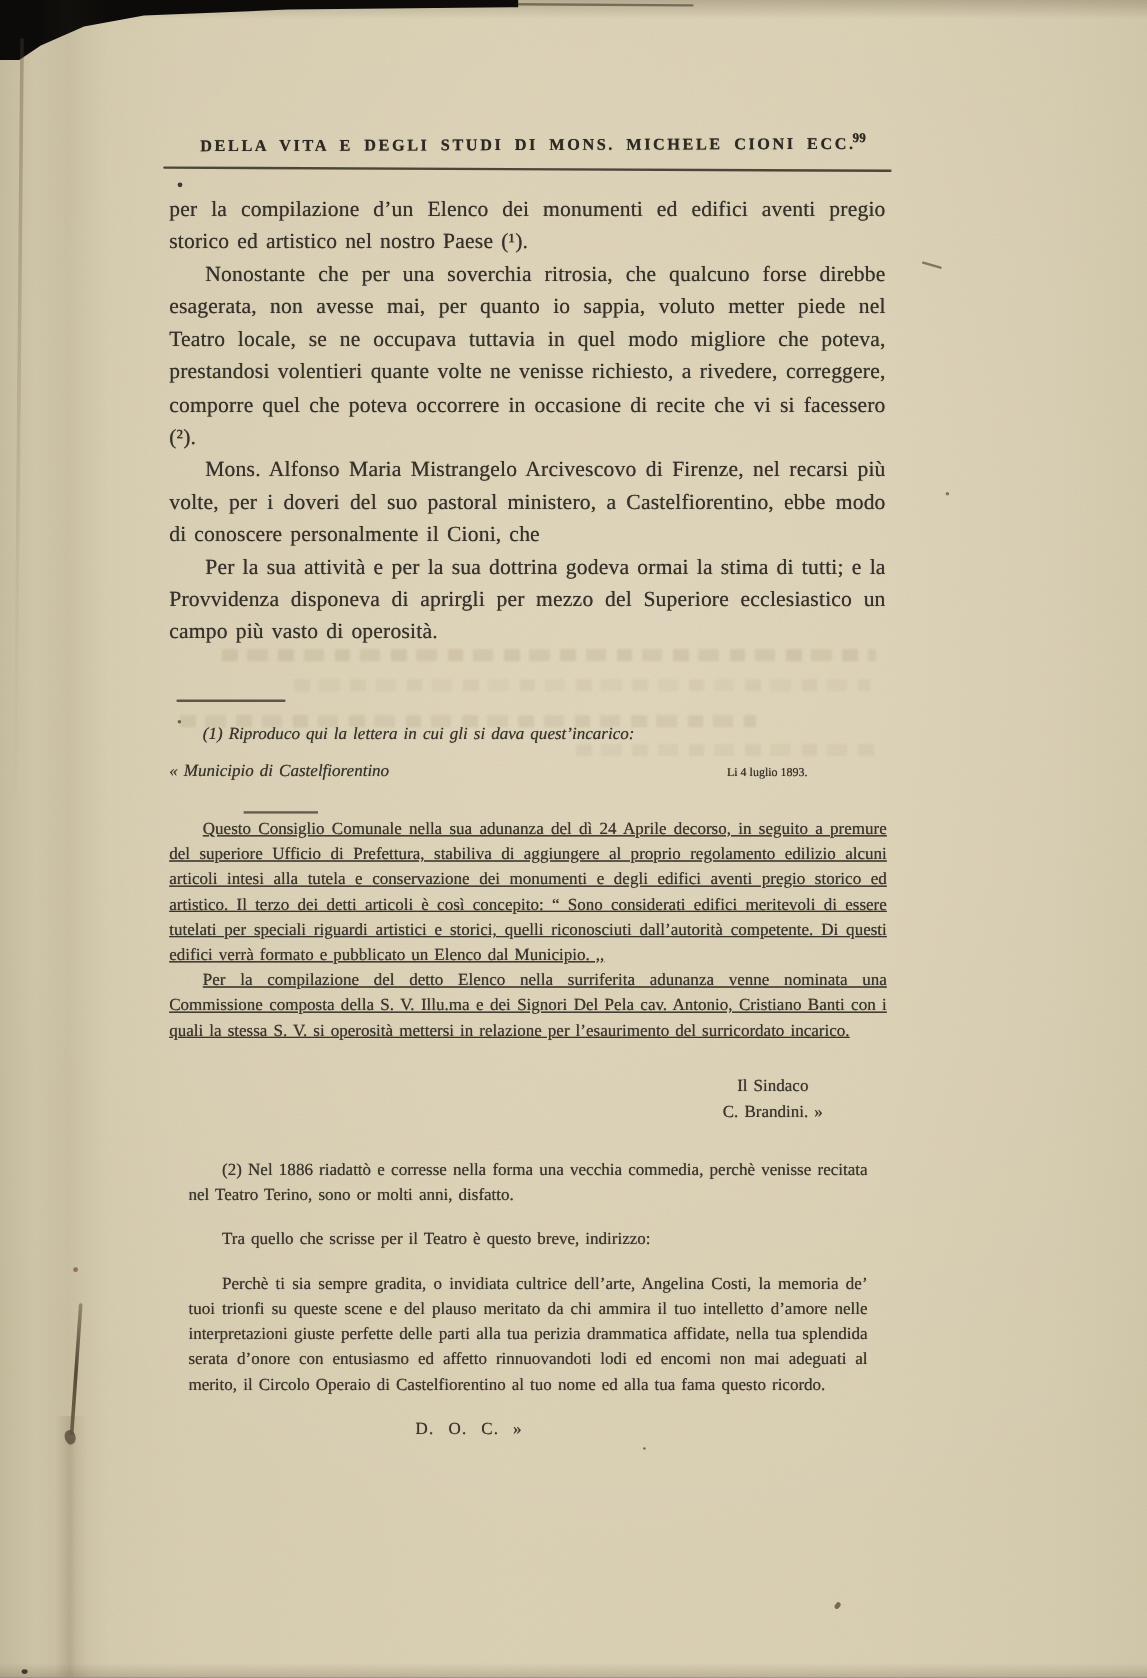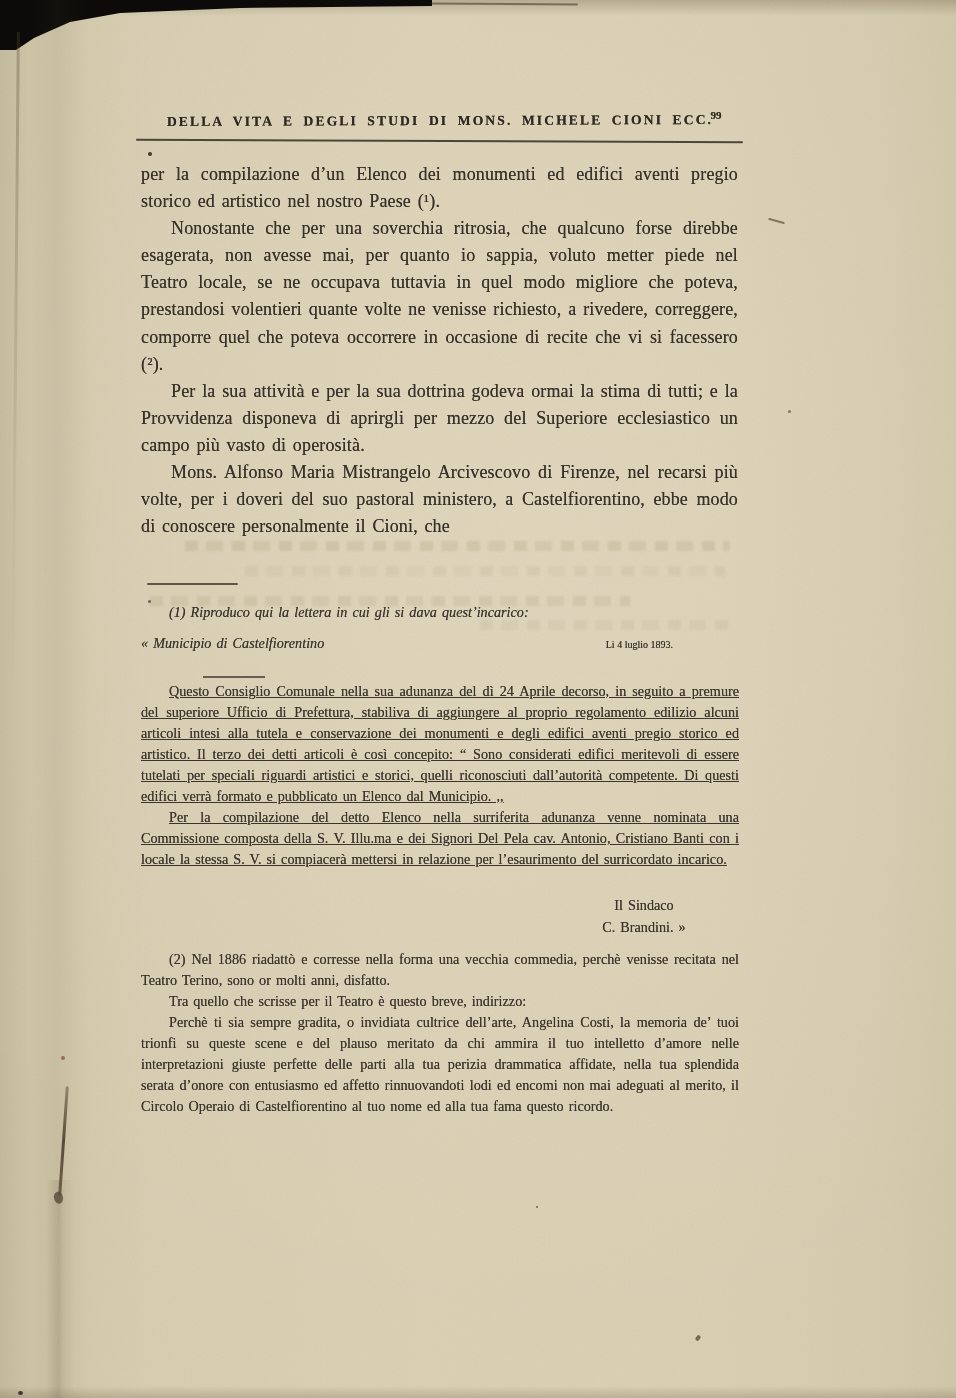--- a/index.html
+++ b/index.html
@@ -84,21 +84,21 @@
   .fn1-intro{position:absolute;top:602px;left:141px;width:598px;text-indent:28px;font-style:italic;}
   .sender-row{position:absolute;top:633px;left:141px;width:598px;display:flex;justify-content:space-between;align-items:baseline;}
   .sender{font-size:14.2px;font-style:italic;}
   .dateline-right{font-size:10px;padding-right:66px;}
   .sender-rule{position:absolute;top:676px;left:203px;width:62px;height:1.5px;background:#4a4438;opacity:.8;}
   .letter-body{position:absolute;top:681px;left:141px;width:598px;text-decoration:underline;}
   .letter-body p{margin:0;text-indent:28px;}
   .signature{position:absolute;top:894px;left:556px;width:176px;text-align:center;line-height:22px;text-indent:0;}
   .signature div{text-indent:0;}
   .fn2{position:absolute;top:949px;left:141px;width:598px;}
-  .fn2 p{margin:0;}
+  .fn2 p{margin:16px;}
   .fn2 p.indent{text-indent:28px;}
   .fn2 .center-date{text-align:center;text-indent:0;transform:translateX(8px);margin:4px 0 4px 0;}
   .fn2 .closing{text-align:center;text-indent:0;transform:translateX(-49px);margin-top:3px;word-spacing:7px;letter-spacing:1px;}
   
   .ghost{
     position:absolute;height:10px;pointer-events:none;filter:blur(1.1px);
     background:repeating-linear-gradient(90deg, rgba(148,124,88,.55) 0 13px, rgba(148,124,88,0) 13px 21px, rgba(148,124,88,.45) 21px 38px, rgba(148,124,88,0) 38px 47px);
   }
   .g1{top:541px;left:185px;width:545px;opacity:.30;}
   .g2{top:566px;left:245px;width:480px;opacity:.16;}
@@ -128,45 +128,46 @@
   <div class="thread"></div>
   <div class="crease-bottom"></div>
 
   <div class="running-head ink">DELLA VITA E DEGLI STUDI DI MONS. MICHELE CIONI ECC.</div>
   <div class="folio ink">99</div>
   <div class="header-rule"></div>
 
   <div class="main-text ink">
     <p>per la compilazione d’un Elenco dei monumenti ed edifici aventi pregio storico ed artistico nel nostro Paese (¹).</p>
     <p class="indent">Nonostante che per una soverchia ritrosia, che qualcuno forse direbbe esagerata, non avesse mai, per quanto io sappia, voluto metter piede nel Teatro locale, se ne occupava tuttavia in quel modo migliore che poteva, prestandosi volentieri quante volte ne venisse richiesto, a rivedere, correggere, comporre quel che poteva occorrere in occasione di recite che vi si facessero (²).</p>
+    <p class="indent">Mons. Alfonso Maria Mistrangelo Arcivescovo di Firenze, nel recarsi più volte, per i doveri del suo pastoral ministero, a Castelfiorentino, ebbe modo di conoscere personalmente il Cioni, che</p>
     <p class="indent">Per la sua attività e per la sua dottrina godeva ormai la stima di tutti; e la Provvidenza disponeva di aprirgli per mezzo del Superiore ecclesiastico un campo più vasto di operosità.</p>
-    <p class="indent">Mons. Alfonso Maria Mistrangelo Arcivescovo di Firenze, nel recarsi più volte, per i doveri del suo pastoral ministero, a Castelfiorentino, ebbe modo di conoscere personalmente il Cioni, che</p>
   </div>
 
   <div class="fn-rule"></div>
 
   <div class="fn fn1-intro ink">(1) Riproduco qui la lettera in cui gli si dava quest’incarico:</div>
   <div class="sender-row ink">
     <span class="sender fn">« Municipio di Castelfiorentino</span>
     <span class="dateline-right">Li 4 luglio 1893.</span>
   </div>
   <div class="sender-rule"></div>
   <div class="letter-body fn ink">
     <p>Questo Consiglio Comunale nella sua adunanza del dì 24 Aprile decorso, in seguito a premure del superiore Ufficio di Prefettura, stabiliva di aggiungere al proprio regolamento edilizio alcuni articoli intesi alla tutela e conservazione dei monumenti e degli edifici aventi pregio storico ed artistico. Il terzo dei detti articoli è così concepito: “ Sono considerati edifici meritevoli di essere tutelati per speciali riguardi artistici e storici, quelli riconosciuti dall’autorità competente. Di questi edifici verrà formato e pubblicato un Elenco dal Municipio. ,,</p>
-    <p>Per la compilazione del detto Elenco nella surriferita adunanza venne nominata una Commissione composta della S. V. Illu.ma e dei Signori Del Pela cav. Antonio, Cristiano Banti con i locale la stessa S. V. si compiacerà mettersi in relazione per l’esaurimento del surricordato incarico.</p>
+    <p>Per la compilazione del detto Elenco nella surriferita adunanza venne nominata una Commissione composta della S. V. Illu.ma e dei Signori Del Pela cav. Antonio, Cristiano Banti con i quali la stessa S. V. si operosità mettersi in relazione per l’esaurimento del surricordato incarico.</p>
   </div>
   <div class="signature fn ink">
     <div>Il Sindaco</div>
     <div>C. Brandini. »</div>
   </div>
 
   <div class="fn fn2 ink">
     <p class="indent">(2) Nel 1886 riadattò e corresse nella forma una vecchia commedia, perchè venisse recitata nel Teatro Terino, sono or molti anni, disfatto.</p>
     <p class="indent">Tra quello che scrisse per il Teatro è questo breve, indirizzo:</p>
     <p class="indent">Perchè ti sia sempre gradita, o invidiata cultrice dell’arte, Angelina Costi, la memoria de’ tuoi trionfi su queste scene e del plauso meritato da chi ammira il tuo intelletto d’amore nelle interpretazioni giuste perfette delle parti alla tua perizia drammatica affidate, nella tua splendida serata d’onore con entusiasmo ed affetto rinnuovandoti lodi ed encomi non mai adeguati al merito, il Circolo Operaio di Castelfiorentino al tuo nome ed alla tua fama questo ricordo.</p>
+    <p class="closing">D. O. C. »</p>
   </div>
 
   <div class="ghost g1"></div>
   <div class="ghost g2"></div>
   <div class="ghost g3"></div>
   <div class="ghost g4"></div>
 
   <div class="speck s1"></div>
   <div class="speck s2"></div>
   <div class="speck s3"></div>

